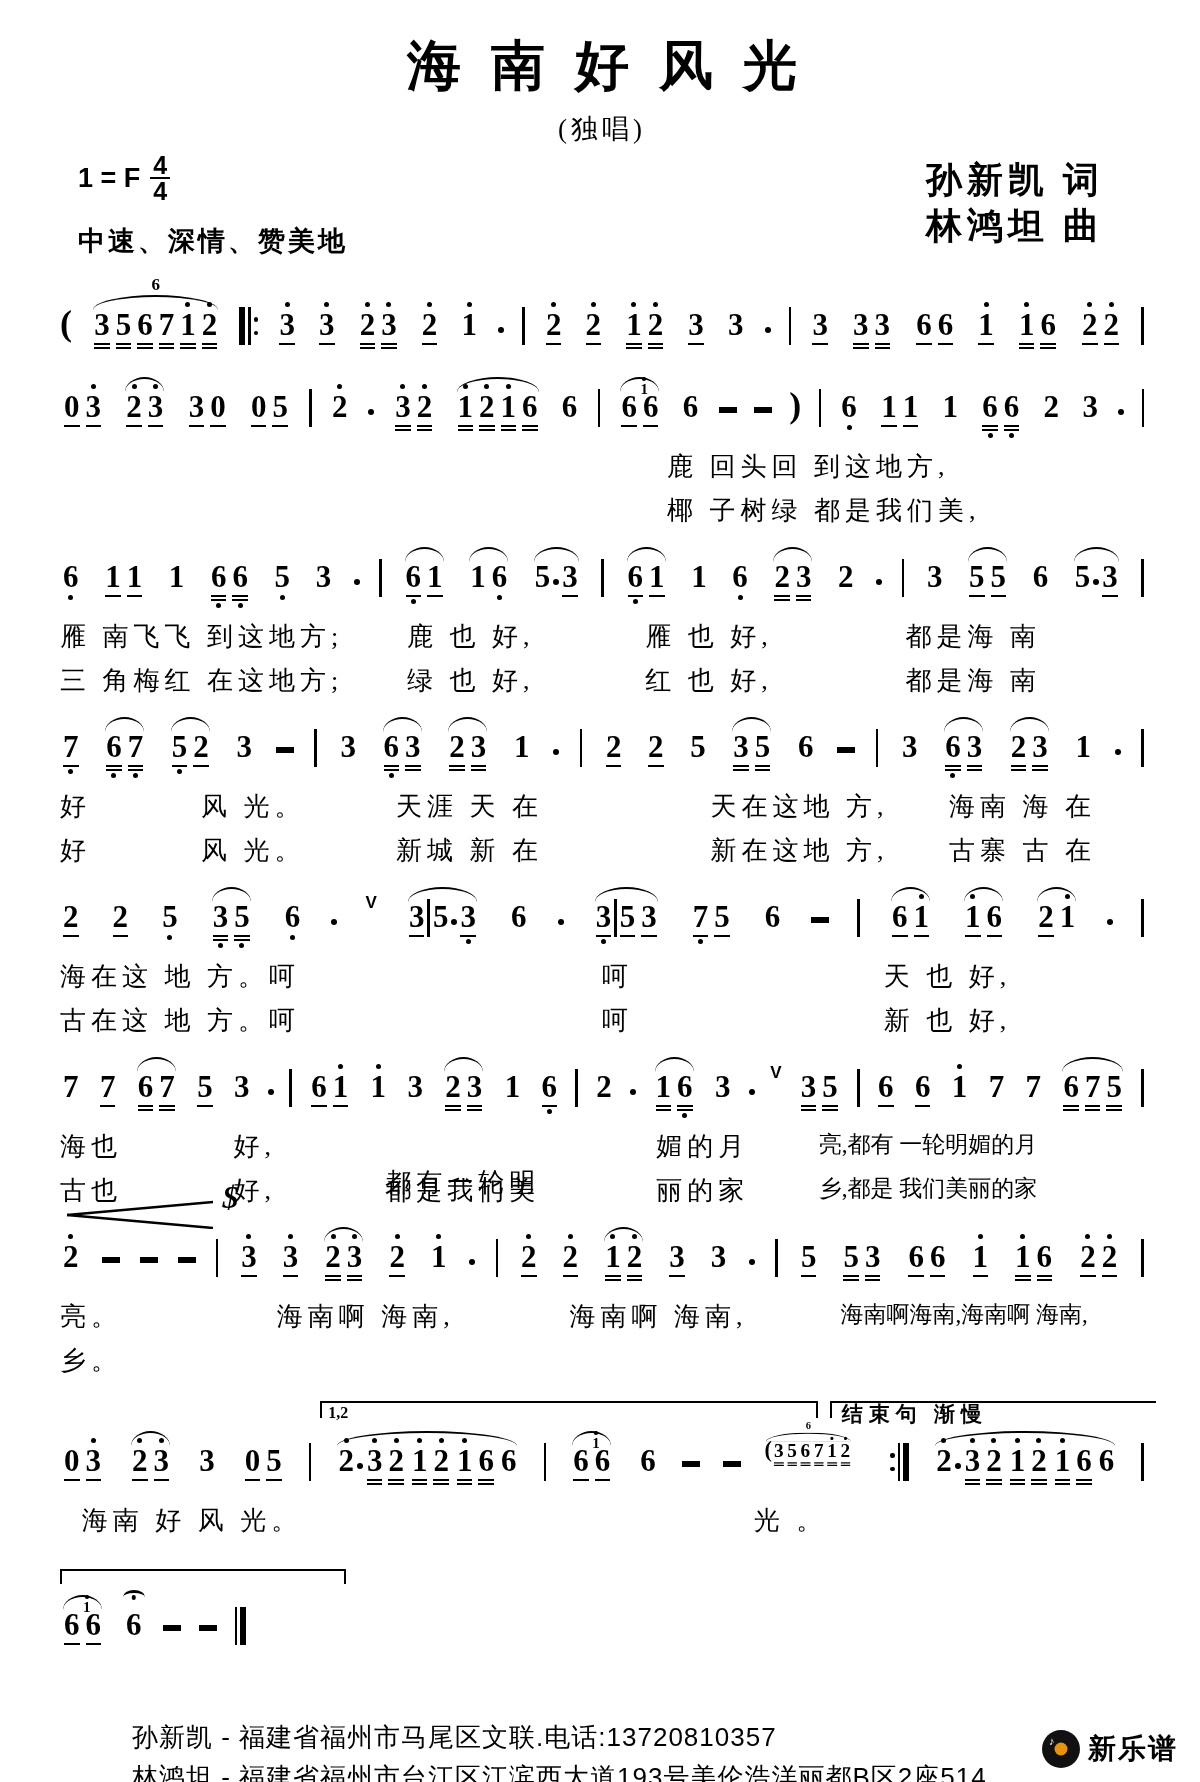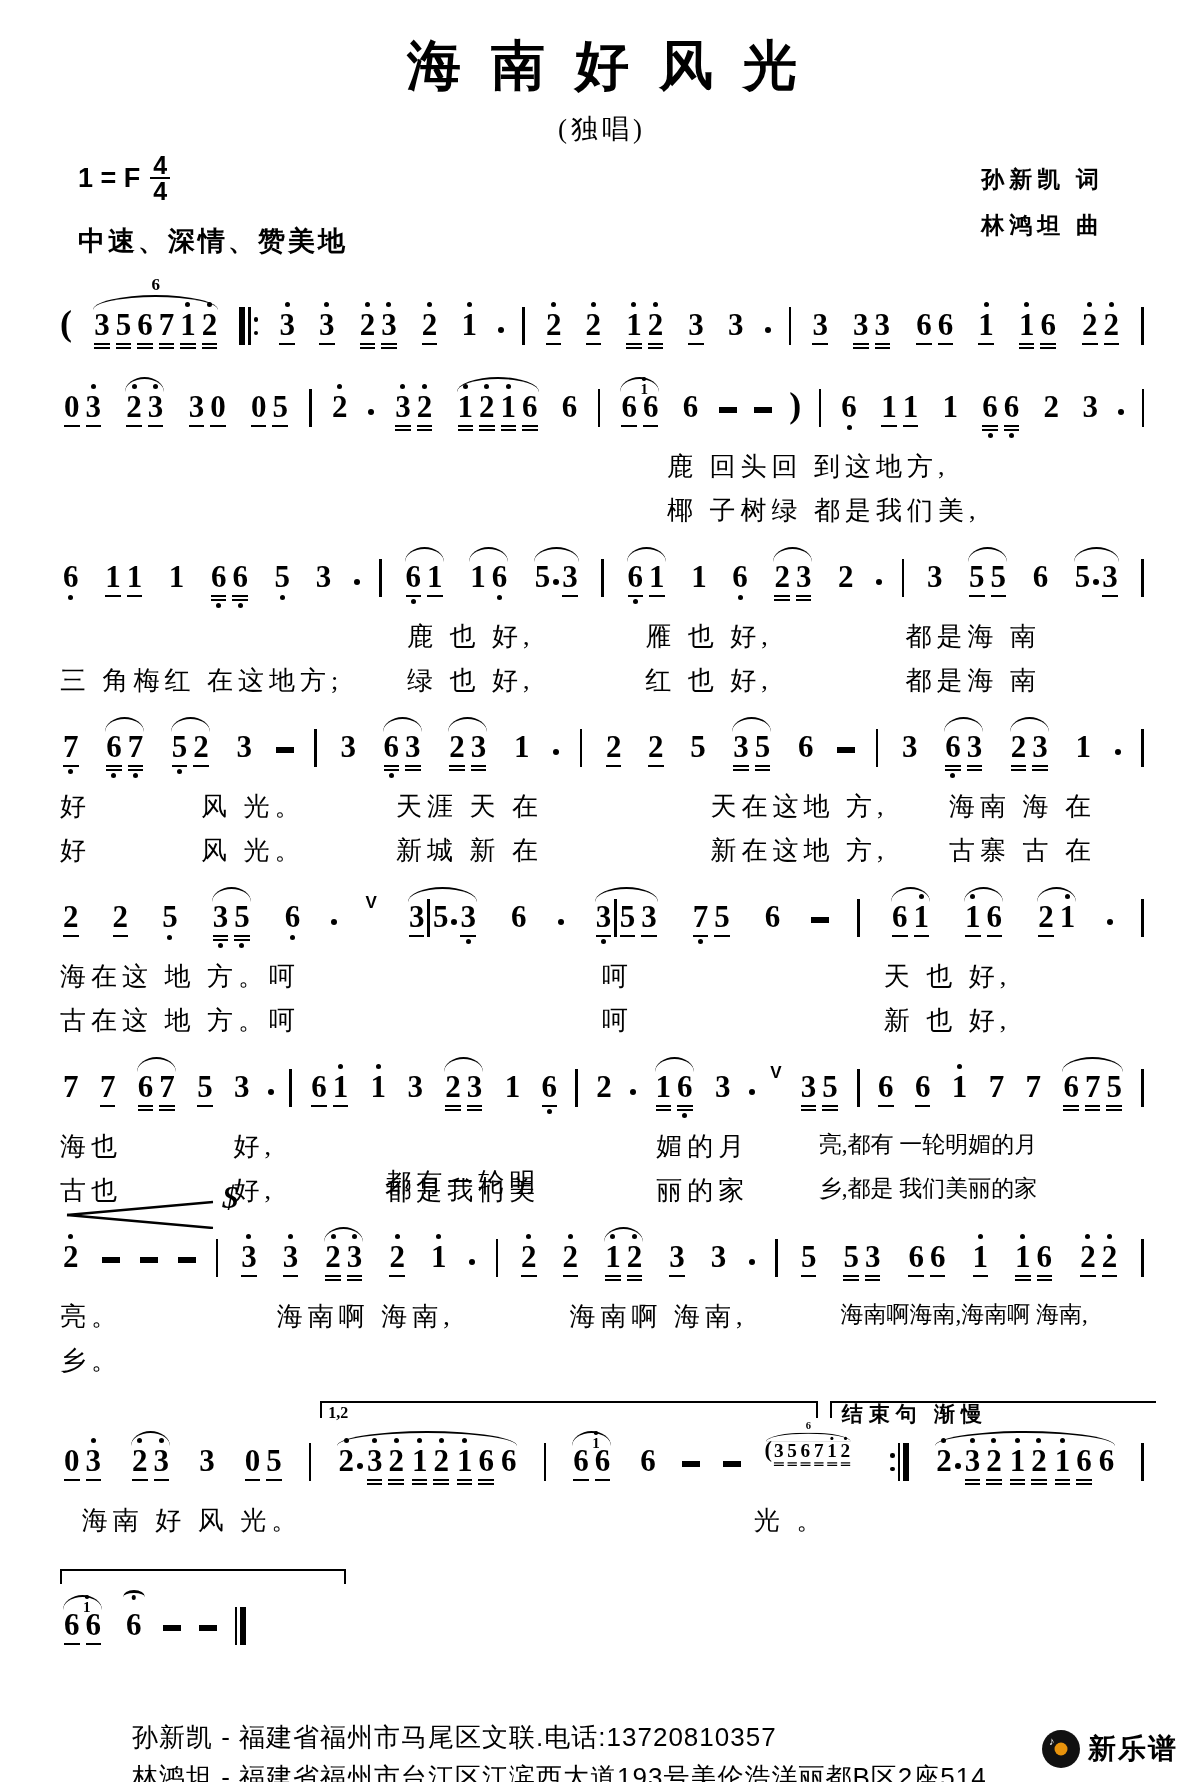--- a/index.html
+++ b/index.html
@@ -8,21 +8,21 @@
   .sheet{padding:20px 56px 0 60px;position:relative;}
   
   .title{text-align:center;font-size:54px;font-weight:bold;letter-spacing:30px;text-indent:30px;margin-top:10px;}
   .subtitle{text-align:center;font-size:27px;margin-top:8px;letter-spacing:4px;}
   .meta{position:relative;height:118px;margin-top:4px;}
   .keysig{position:absolute;left:18px;top:2px;font-size:27px;font-weight:bold;
           font-family:"Liberation Sans","DejaVu Sans",sans-serif;display:flex;align-items:center;}
   .frac{display:inline-flex;flex-direction:column;align-items:center;margin-left:10px;font-size:25px;line-height:24px;}
   .frac .den{border-top:2.5px solid #000;padding:0 3px;}
   .tempo{position:absolute;left:18px;top:72px;font-size:27px;font-weight:bold;letter-spacing:3px;}
-  .credits{position:absolute;right:40px;top:6px;text-align:left;font-size:23px;font-weight:bold;line-height:46px;letter-spacing:5px;}
+  .credits{position:absolute;right:40px;top:6px;text-align:left;font-size:36px;font-weight:bold;line-height:46px;letter-spacing:5px;}
   
   .system{position:relative;margin-top:18px;}
   .row{display:flex;justify-content:space-between;align-items:flex-start;min-height:64px;}
   .row.short{justify-content:flex-start;gap:18px;width:42%;}
   .cell{flex:0 0 auto;display:flex;}
   
   .note{display:flex;flex-direction:column;align-items:center;padding:0 3px;position:relative;}
   .top{height:10px;display:flex;flex-direction:column;justify-content:flex-end;align-items:center;}
   .dg{font-size:31px;line-height:32px;font-weight:bold;position:relative;}
   .bot{min-height:16px;width:100%;display:flex;flex-direction:column;align-items:center;}
@@ -990,20 +990,21 @@
               </div>
             </div>
           </div>
           <div class="cell">
             <div class="bargrp">
               <div class="bt"></div>
             </div>
           </div>
         </div>
         <div class="lyr">
+          <span style="left: 0%;">雁 南飞飞 到这地方;</span>
           <span style="left: 32%;">鹿  也  好,</span>
           <span style="left: 54%;">雁  也  好,</span>
           <span style="left: 78%;">都是海  南</span>
         </div>
         <div class="lyr">
           <span style="left: 0%;">三 角梅红 在这地方;</span>
           <span style="left: 32%;">绿  也  好,</span>
           <span style="left: 54%;">红  也  好,</span>
           <span style="left: 78%;">都是海  南</span>
         </div>

